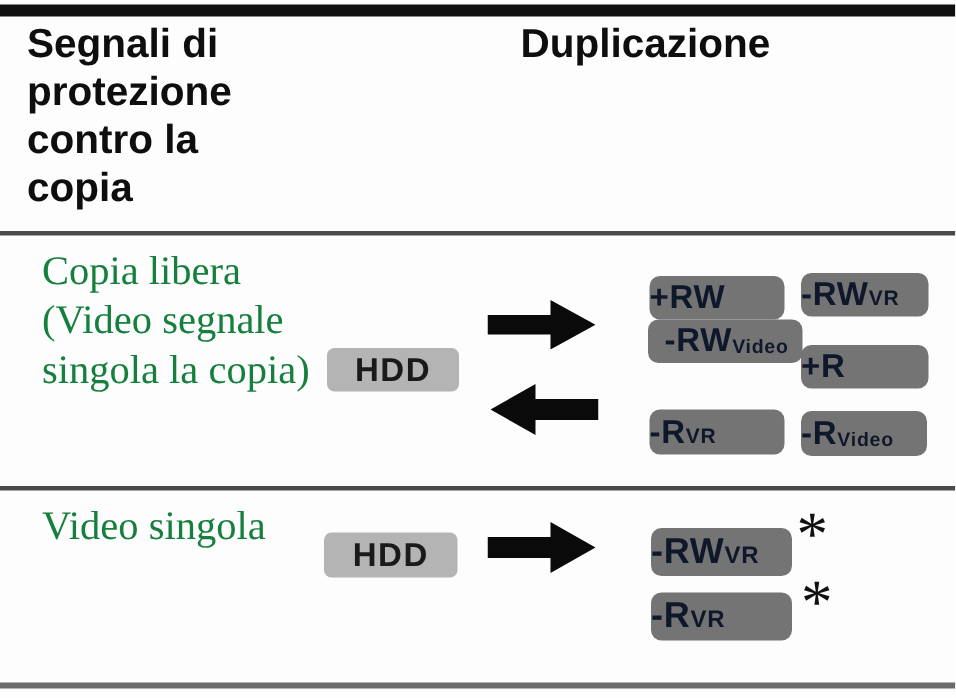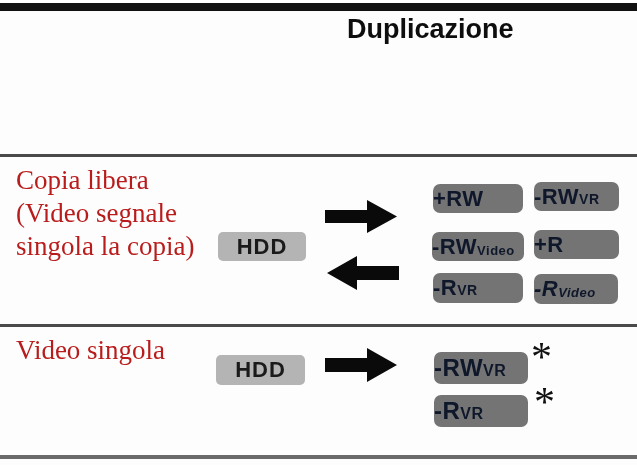--- a/index.html
+++ b/index.html
@@ -10,21 +10,21 @@
   .rule{position:absolute;left:0;width:637px;}
   #rule-top{top:3px;height:8px;background:#101010;}
   #rule-header{top:154px;height:3px;background:#4a4a4a;}
   #rule-row1{top:324px;height:3px;background:#4a4a4a;}
   #rule-bottom{top:455px;height:4px;background:#6b6b6b;}
 
   .hdr{position:absolute;font-weight:bold;font-size:27px;line-height:32px;color:#0e0e0e;}
   #hdr-left{left:18px;top:13px;}
   #hdr-right{left:347px;top:13px;}
 
-  .body-text{position:absolute;font-family:"Liberation Serif",serif;font-size:27px;line-height:33px;color:#b91c1c;}
+  .body-text{position:absolute;font-family:"Liberation Serif",serif;font-size:27px;line-height:33px;color:#15803d;margin-left:12px;}
   #row1-label{left:16px;top:164px;}
   #row2-label{left:16px;top:334px;}
 
   .hdd{
     position:absolute;background:#b4b4b4;border-radius:5px;color:#1a1a1a;
     font-weight:bold;font-size:22px;letter-spacing:1px;
     display:flex;align-items:center;justify-content:center;
   }
   #hdd-1{left:218px;top:232px;width:88px;height:29px;}
   #hdd-2{left:216px;top:355px;width:89px;height:30px;}
@@ -38,40 +38,46 @@
     position:absolute;background:#747474;border-radius:7px;color:#0f172a;
     font-weight:bold;display:flex;align-items:center;
   }
   .badge-inner{white-space:nowrap;}
   .badge .main{font-size:22px;line-height:1;letter-spacing:0.5px;}
   .badge .suffix{font-size:14px;line-height:1;letter-spacing:0.5px;}
   .badge .suffix.video{font-size:13px;position:relative;top:1px;}
 
   #b11{left:433px;top:184px;width:90px;height:29px;}
   #b12{left:534px;top:182px;width:85px;height:29px;}
-  #b13{left:432px;top:232px;width:92px;height:29px;}
+  #b13{left:432px;top:213px;width:92px;height:29px;padding-left:11px;}
   #b14{left:534px;top:230px;width:85px;height:29px;}
   #b15{left:433px;top:273px;width:90px;height:30px;}
-  #b16{left:534px;top:274px;width:84px;height:30px;font-style:italic;}
+  #b16{left:534px;top:274px;width:84px;height:30px;}
   #b21{left:434px;top:352px;width:94px;height:32px;}
   #b22{left:434px;top:395px;width:94px;height:32px;}
   #b21 .main,#b22 .main{font-size:24px;}
   #b21 .suffix,#b22 .suffix{font-size:16px;}
 
   .note{position:absolute;font-family:"Liberation Serif",serif;font-size:42px;line-height:1;color:#111;}
   #note-1{left:531px;top:336px;}
   #note-2{left:534px;top:381px;}
 </style>
 </head>
 <body>
 
 <div id="page">
 
   <div class="rule" id="rule-top"></div>
 
+  <div class="hdr" id="hdr-left">
+    <div>Segnali di</div>
+    <div>protezione</div>
+    <div>contro la</div>
+    <div>copia</div>
+  </div>
   <div class="hdr" id="hdr-right">Duplicazione</div>
 
   <div class="rule" id="rule-header"></div>
 
   <div class="body-text" id="row1-label">
     <div>Copia libera</div>
     <div>(Video segnale</div>
     <div>singola la copia)</div>
   </div>
 

